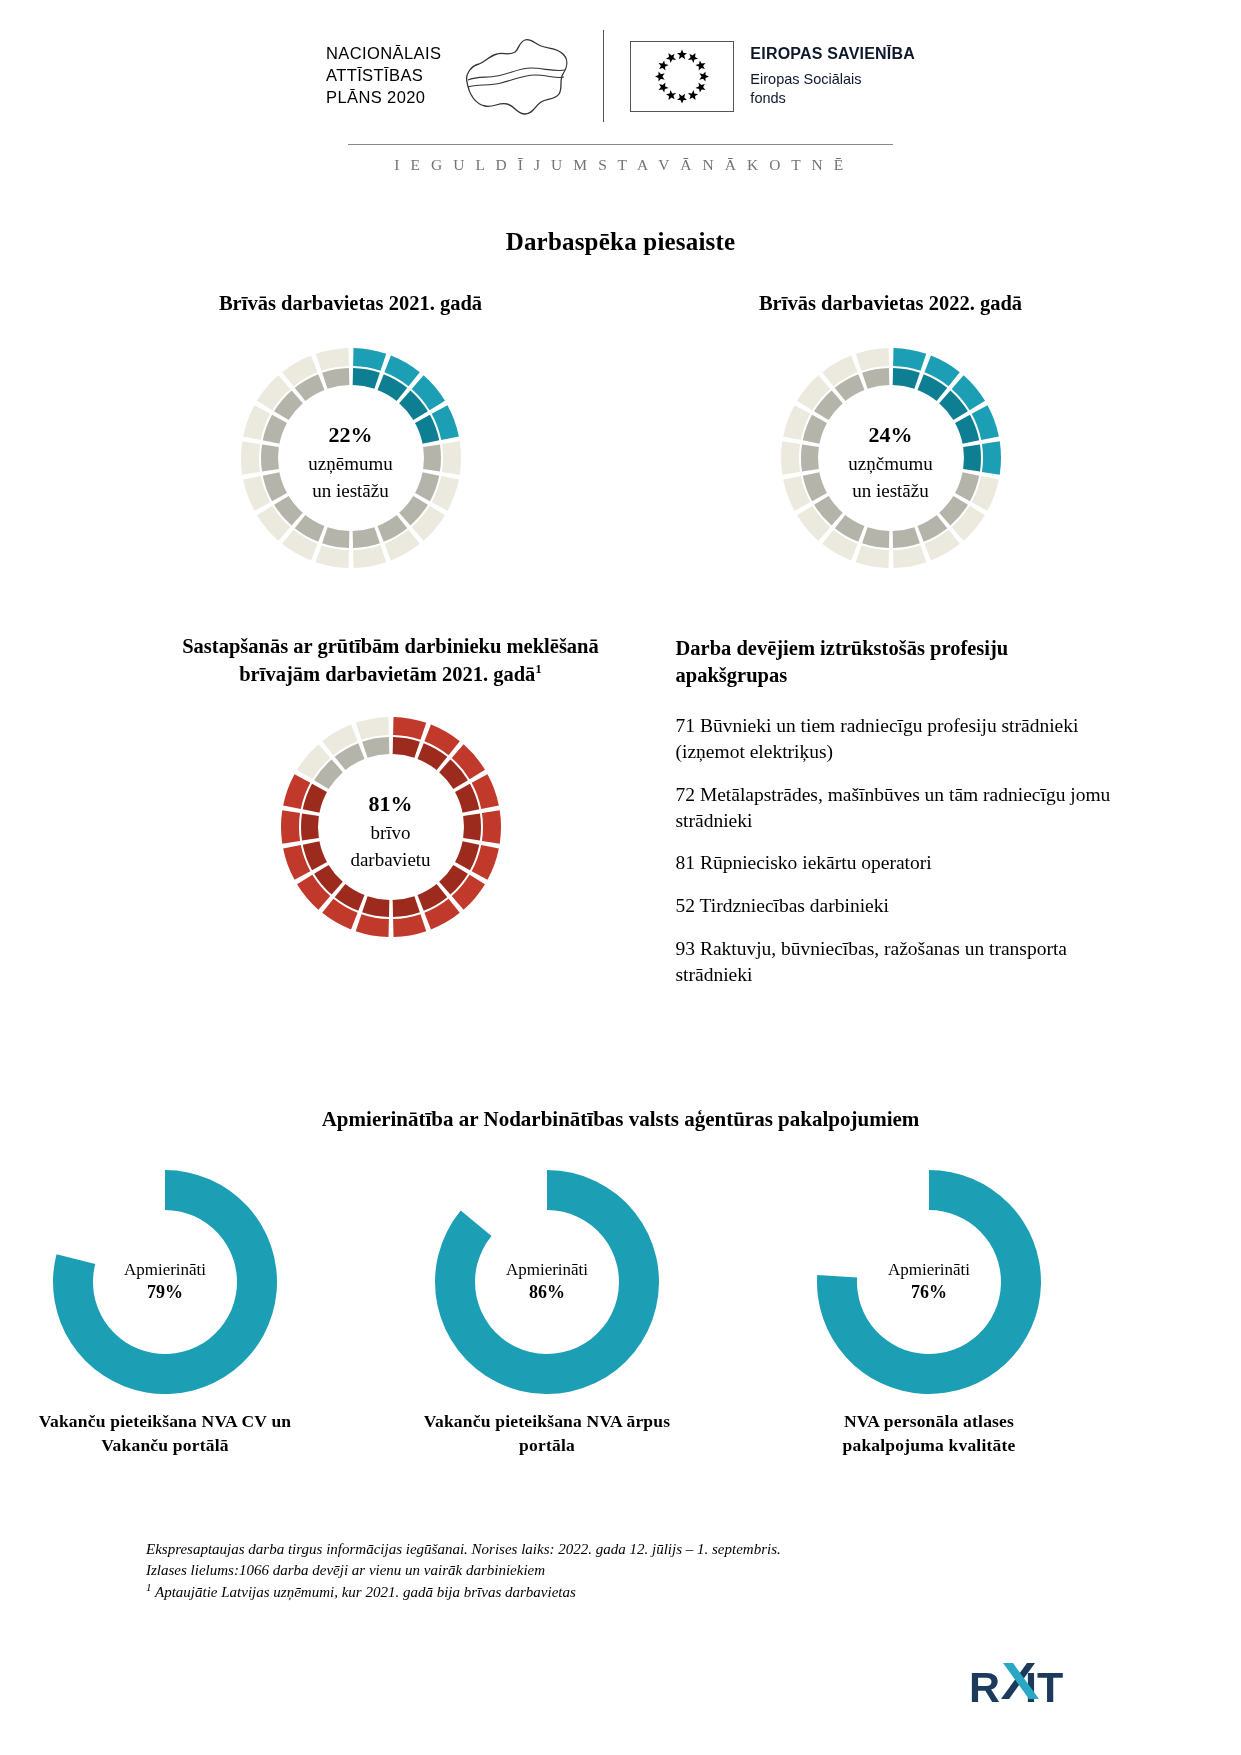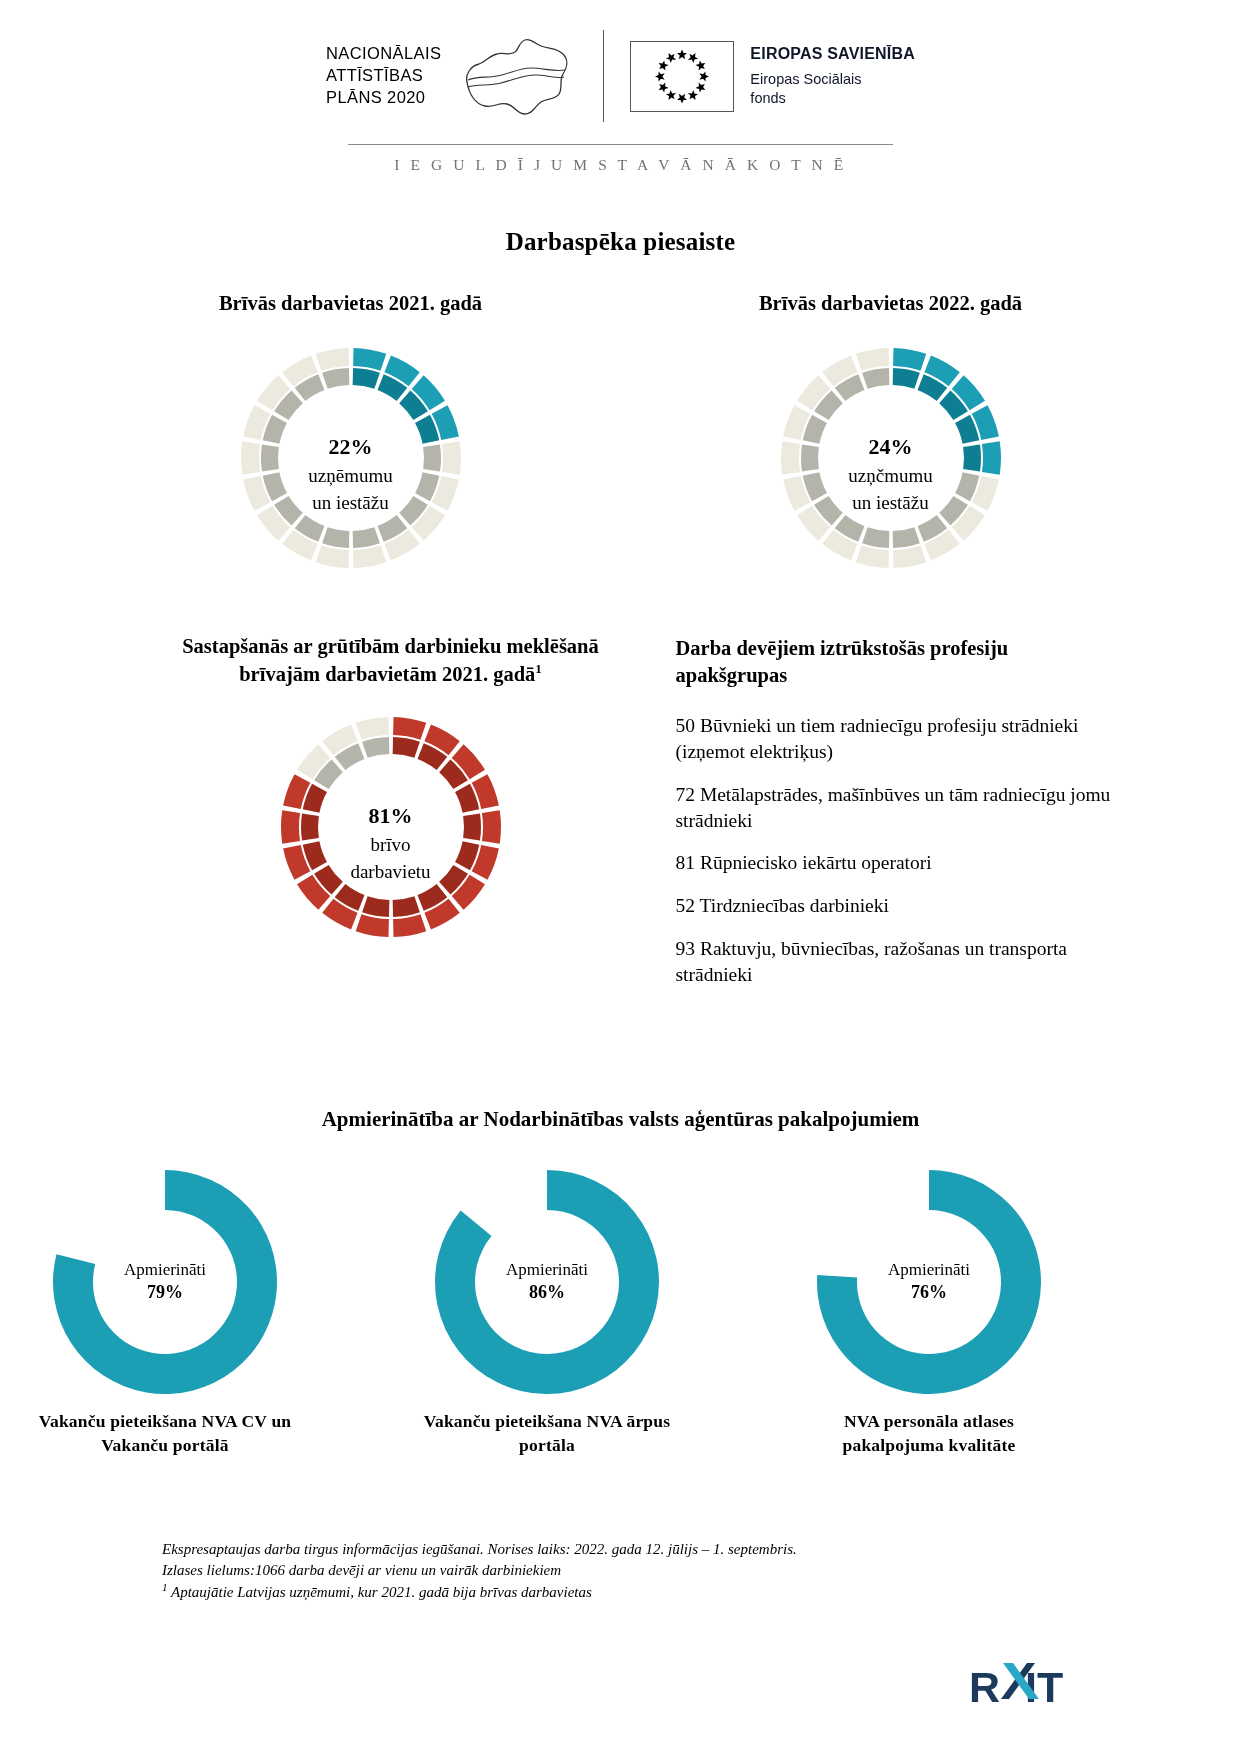--- a/index.html
+++ b/index.html
@@ -50,21 +50,21 @@
 
   
   .donut-row {
     display:flex; justify-content:center; margin-top:34px;
   }
   .donut-cell { width:540px; text-align:center; }
   .donut-title { font-weight:bold; font-size:20.5px; line-height:1.3; }
   .donut-wrap { position:relative; width:226px; height:226px; margin:28px auto 0 auto; }
   .donut-wrap svg { display:block; }
   .donut-center {
-    position:absolute; left:0; top:16px; width:100%; height:100%;
+    position:absolute; left:0; top:4px; width:100%; height:100%;
     display:flex; flex-direction:column; align-items:center; justify-content:center;
     pointer-events:none;
   }
   .donut-pct { font-weight:bold; font-size:22px; line-height:1.45; }
   .donut-lbl { font-size:19px; line-height:1.4; }
 
   
   .mid-row { display:flex; justify-content:center; margin-top:62px; }
   .mid-left { width:580px; text-align:center; padding-left:10px;}
   .mid-right { width:470px; padding-top:2px; }
@@ -87,21 +87,21 @@
   }
   .gauge-lbl { font-size:17px; line-height:1.3; }
   .gauge-pct { font-size:18px; font-weight:bold; line-height:1.3; }
   .sat-caption {
     font-weight:bold; font-size:17.5px; line-height:1.38; margin-top:11px;
     letter-spacing:.2px;
   }
 
   
   .footer {
-    position:absolute; left:162px; bottom:152px; width:900px;
+    position:absolute; left:146px; bottom:152px; width:900px;
   }
   .footer p {
     margin:0; font-style:italic; font-size:15px; line-height:1.38;
   }
   .footer p sup { font-size:11px; }
 
   .rixit {
     position:absolute; right:122px; bottom:38px;
     width:150px; height:62px;
   }
@@ -345,21 +345,21 @@
       </div>
     </div>
   </div>
 
   <div class="mid-right">
     <div class="mid-title">
       <span>Darba devējiem iztrūkstošās profesiju</span><br>
       <span>apakšgrupas</span>
     </div>
     <div class="prof-list">
-      <div class="prof-item">50 Būvnieki un tiem radniecīgu profesiju strādnieki (izņemot elektriķus)</div>
+      <div class="prof-item">71 Būvnieki un tiem radniecīgu profesiju strādnieki (izņemot elektriķus)</div>
       <div class="prof-item">72 Metālapstrādes, mašīnbūves un tām radniecīgu jomu strādnieki</div>
       <div class="prof-item">81 Rūpniecisko iekārtu operatori</div>
       <div class="prof-item">52 Tirdzniecības darbinieki</div>
       <div class="prof-item">93 Raktuvju, būvniecības, ražošanas un transporta strādnieki</div>
     </div>
   </div>
 </div>
 
 <div class="sat-title">Apmierinātība ar Nodarbinātības valsts aģentūras pakalpojumiem</div>
 

